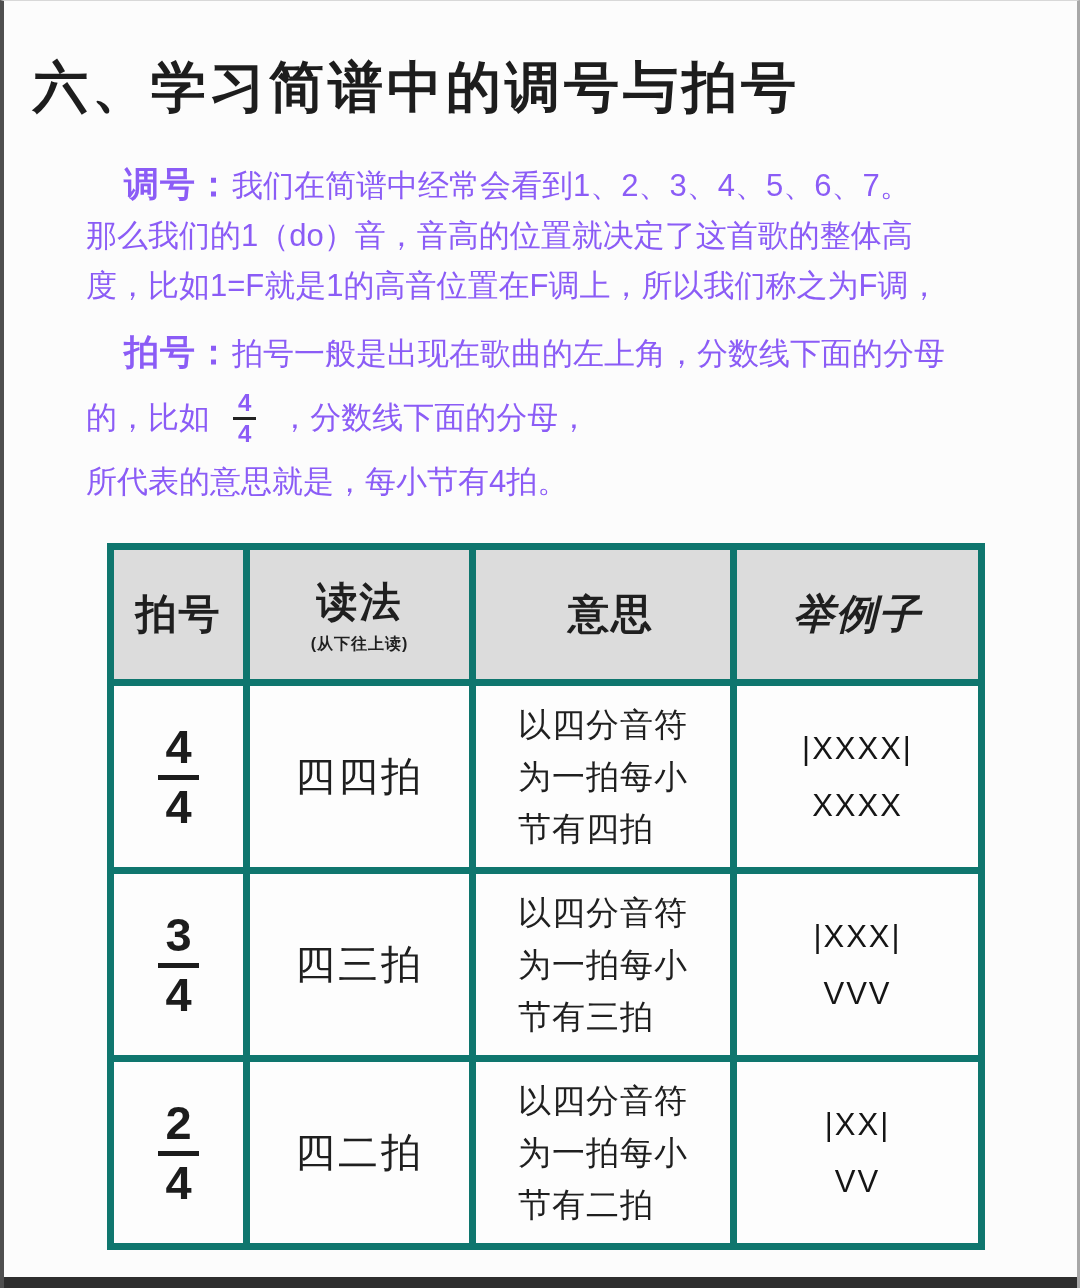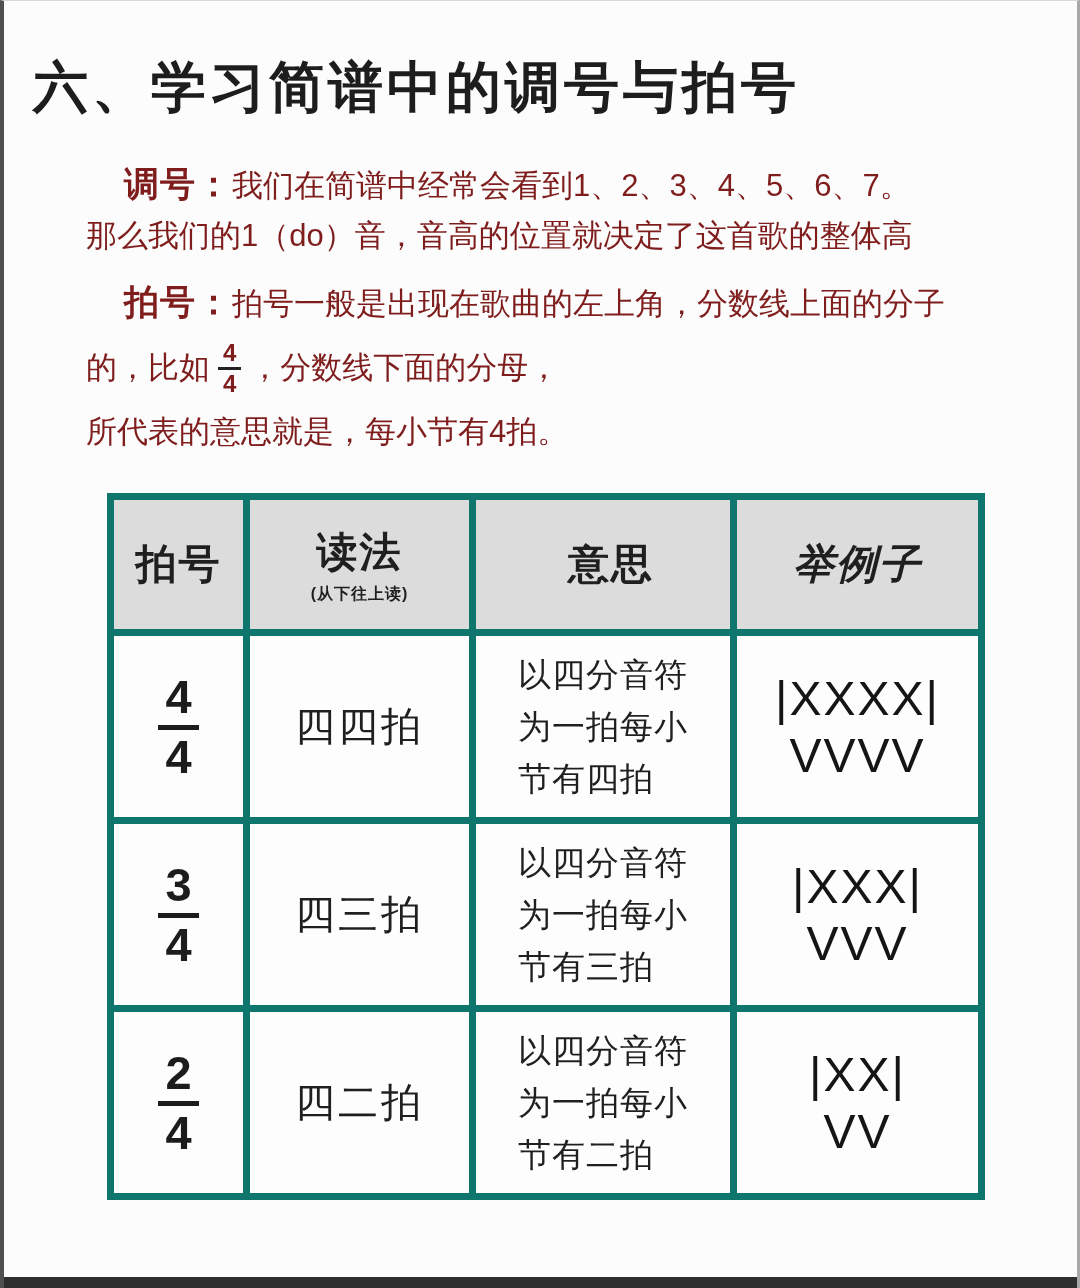--- a/index.html
+++ b/index.html
@@ -20,27 +20,27 @@
     height:11px; background:#2e2e2e;
   }
   
   .title {
     margin:50px 40px 0 29px;
     font-size:55px; font-weight:bold;
     letter-spacing:4px; color:#1d1d1d;
     white-space:nowrap;
   }
   
-  .para { margin-left:82px; margin-right:56px; font-size:31px; color:#7f1d1d; }
+  .para { margin-left:82px; margin-right:56px; font-size:31px; color:#8b5cf6; }
   .para-key { margin-top:34px; }
   .para-time { margin-top:16px; }
   .line { line-height:50px; white-space:nowrap; }
   .line.indent { padding-left:38px; }
   .lead { font-weight:bold; font-size:35px; letter-spacing:1px; }
-  .frac-line { display:flex; align-items:center; height:78px; }
+  .frac-line { display:flex; align-items:center; height:78px;gap:15px; }
   .inline-frac {
     display:inline-flex; flex-direction:column; align-items:center;
     margin:0 8px; font-size:24px; font-weight:bold; line-height:26px;
   }
   .inline-frac .num { border-bottom:3px solid #222; padding:0 5px 1px 5px; }
   .inline-frac .den { padding-top:1px; }
   
   .sig-table {
     margin:36px 0 0 103px;
     border-collapse:collapse;
@@ -63,39 +63,40 @@
     display:inline-flex; flex-direction:column; align-items:center;
     font-size:47px; font-weight:bold; line-height:46px; color:#1c1c1c;
   }
   .cell-frac .num { border-bottom:5px solid #1c1c1c; padding:0 7px 5px 7px; }
   .cell-frac .den { padding-top:4px; }
   .reading-text { font-size:40px; letter-spacing:3px; }
   .meaning-block {
     display:inline-block; text-align:left;
     font-size:33px; line-height:52px; letter-spacing:1px;
   }
-  .example-block { font-size:48px; line-height:57px; letter-spacing:2px; color:#151515; }
+  .example-block { font-size:31px; line-height:57px; letter-spacing:2px; color:#151515; }
 </style>
 </head>
 <body>
 
 <div class="page">
 
   <h1 class="title">六、学习简谱中的调号与拍号</h1>
 
   <div class="para para-key">
     <div class="line indent">
       <span class="lead">调号：</span><span>我们在简谱中经常会看到1、2、3、4、5、6、7。</span>
     </div>
     <div class="line">那么我们的1（do）音，音高的位置就决定了这首歌的整体高</div>
+    <div class="line">度，比如1=F就是1的高音位置在F调上，所以我们称之为F调，</div>
   </div>
 
   <div class="para para-time">
     <div class="line indent">
-      <span class="lead">拍号：</span><span>拍号一般是出现在歌曲的左上角，分数线上面的分子</span>
+      <span class="lead">拍号：</span><span>拍号一般是出现在歌曲的左上角，分数线下面的分母</span>
     </div>
     <div class="line frac-line">
       <span>的，比如</span>
       <span class="inline-frac">
         <span class="num">4</span>
         <span class="den">4</span>
       </span>
       <span>，分数线下面的分母，</span>
     </div>
     <div class="line">所代表的意思就是，每小节有4拍。</div>
@@ -132,21 +133,21 @@
       <td>
         <span class="meaning-block">
           <div>以四分音符</div>
           <div>为一拍每小</div>
           <div>节有四拍</div>
         </span>
       </td>
       <td>
         <div class="example-block">
           <div>|XXXX|</div>
-          <div>VVVV</div>
+          <div>XXXX</div>
         </div>
       </td>
     </tr>
 
     <tr>
       <td>
         <span class="cell-frac">
           <span class="num">3</span>
           <span class="den">4</span>
         </span>

